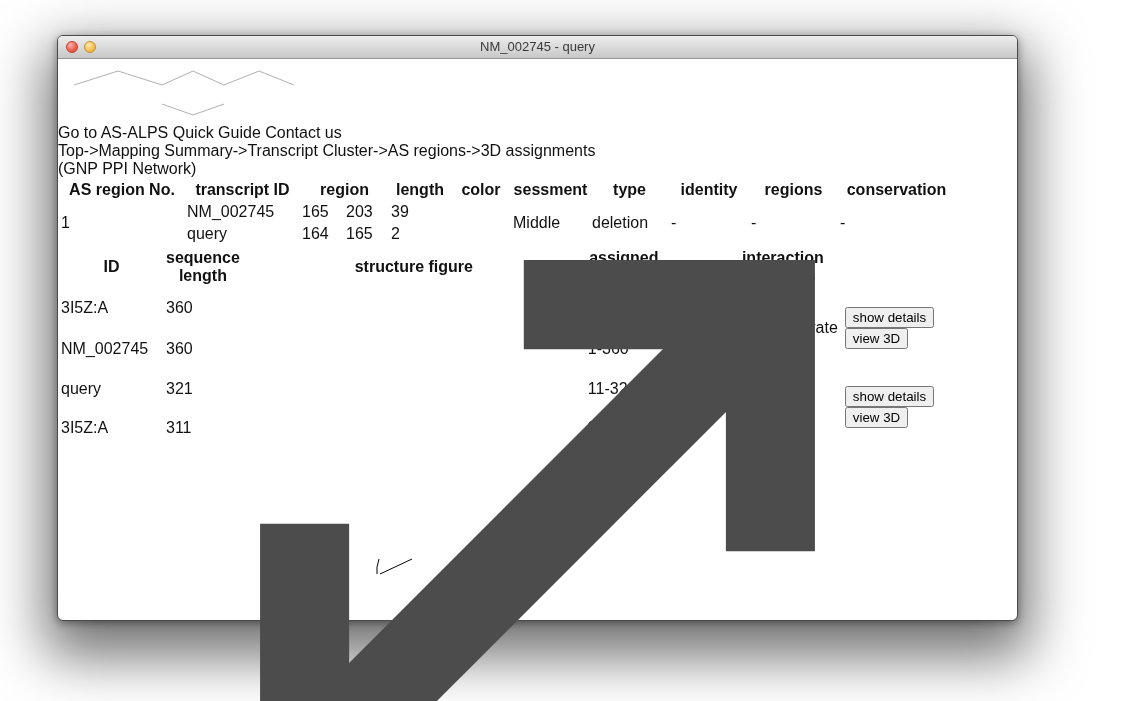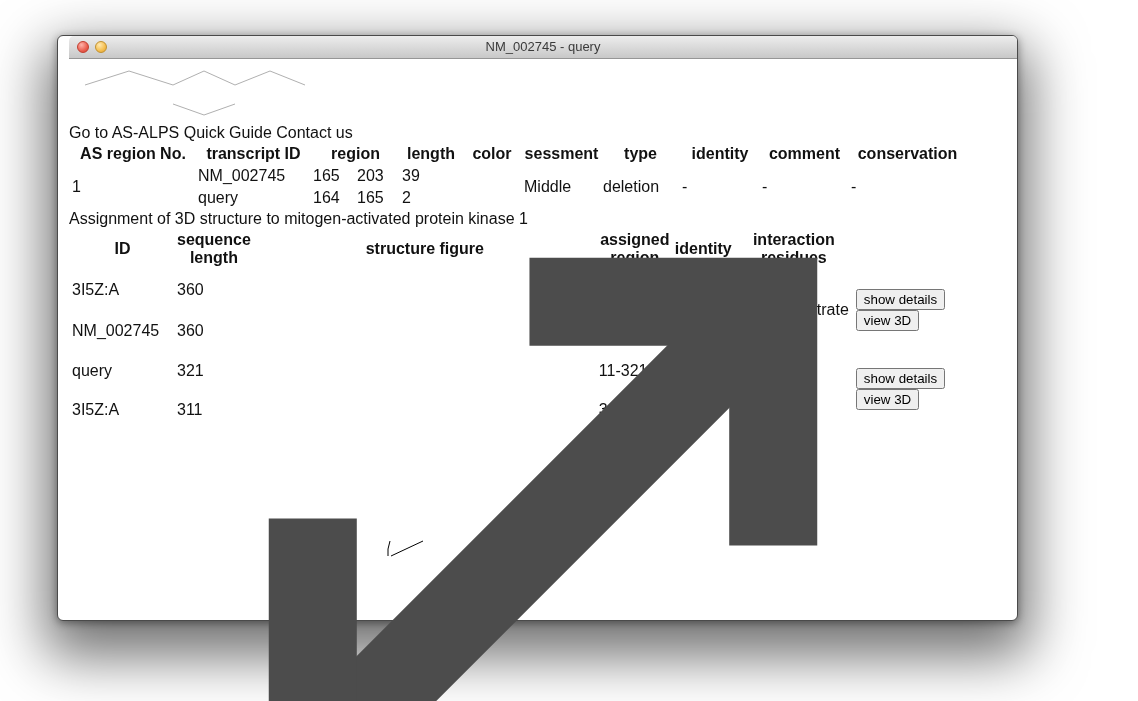--- a/index.html
+++ b/index.html
@@ -2,21 +2,21 @@
 <html><head>
 <meta charset="utf-8">
 <style>
   html,body{margin:0;padding:0}
   body{width:1138px;height:701px;background:#fff;position:relative;overflow:hidden;
        font-family:"Liberation Sans",sans-serif;color:#111;}
 
   
   .window{position:absolute;left:57px;top:35px;width:961px;height:586px;background:#fff;
           border:1px solid #4a4a4a;border-radius:6px;box-sizing:border-box;
-          box-shadow:0 24px 55px 12px rgba(0,0,0,.55),0 2px 8px rgba(0,0,0,.4);padding-left:11px;}
+          box-shadow:0 24px 55px 12px rgba(0,0,0,.55),0 2px 8px rgba(0,0,0,.4);}
   .titlebar{height:22px;border-radius:5px 5px 0 0;background:linear-gradient(#ededed,#c8c8c8);
             border-bottom:1px solid #969696;position:relative;}
   .win-title{text-align:center;font-size:13px;line-height:22px;color:#3a3a3a;}
   .traffic{position:absolute;left:8px;top:5px;display:flex;gap:6px;}
   .light{width:12px;height:12px;border-radius:50%;box-sizing:border-box;cursor:default;}
   .l-red{background:radial-gradient(circle at 35% 30%,#ffb3aa,#ea5f50 60%,#d3412f);border:1px solid #c23d2e;}
   .l-yellow{background:radial-gradient(circle at 35% 30%,#ffe9b0,#f5be4f 60%,#dfa133);border:1px solid #c1912f;}
   .l-green{background:radial-gradient(circle at 35% 30%,#c6f0b4,#63c556 60%,#47a339;border:1px solid #3f8f30;}
   .fsicon{position:absolute;right:7px;top:4px;width:14px;height:14px;}
 
@@ -131,20 +131,24 @@
       </div>
     </div>
     <div class="toplinks">
       <a>Go to AS-ALPS</a>
       <a>Quick Guide</a>
       <a>Contact us</a>
     </div>
 
     <div class="hr hr1"></div>
 
+    <div class="crumbrow">
+      <div class="crumb"><a>Top</a><span class="sep">-&gt;</span><a>Mapping Summary</a><span class="sep">-&gt;</span><a>Transcript Cluster</a><span class="sep">-&gt;</span><a>AS regions</a><span class="sep">-&gt;</span><span>3D assignments</span></div>
+      <div class="gnp"><span>(</span><a>GNP PPI Network</a><span>)</span></div>
+    </div>
 
     <div class="hr hr2"></div>
 
     <div class="main">
 
       <table class="t1">
         <colgroup>
           <col style="width:124px">
             <col style="width:113px">
             <col style="width:42px">
@@ -160,21 +164,21 @@
         <thead>
           <tr>
             <th>AS region No.</th>
             <th>transcript ID</th>
             <th colspan="2">region</th>
             <th>length</th>
             <th>color</th>
             <th>sessment</th>
             <th>type</th>
             <th>identity</th>
-            <th>comment</th>
+            <th>regions</th>
             <th>conservation</th>
           </tr>
         </thead>
         <tbody>
           <tr>
             <td rowspan="2" class="num">1</td>
             <td class="ctr"><a>NM_002745</a></td>
             <td class="num">165</td>
             <td class="num">203</td>
             <td class="num">39</td>
@@ -188,21 +192,20 @@
           <tr>
             <td class="ctr"><a>query</a></td>
             <td class="num">164</td>
             <td class="num">165</td>
             <td class="num">2</td>
             <td class="ctr"><span class="swatch sw-cyan"></span></td>
           </tr>
         </tbody>
       </table>
 
-      <div class="sec-title sec-title2">Assignment of 3D structure to mitogen-activated protein kinase 1</div>
       <div class="t2wrap">
         <table class="t2">
           <colgroup>
             <col style="width:103px">
               <col style="width:73px">
               <col style="width:342px">
               <col style="width:74px">
             <col style="width:59px">
               <col style="width:118px">
               <col style="width:109px">

